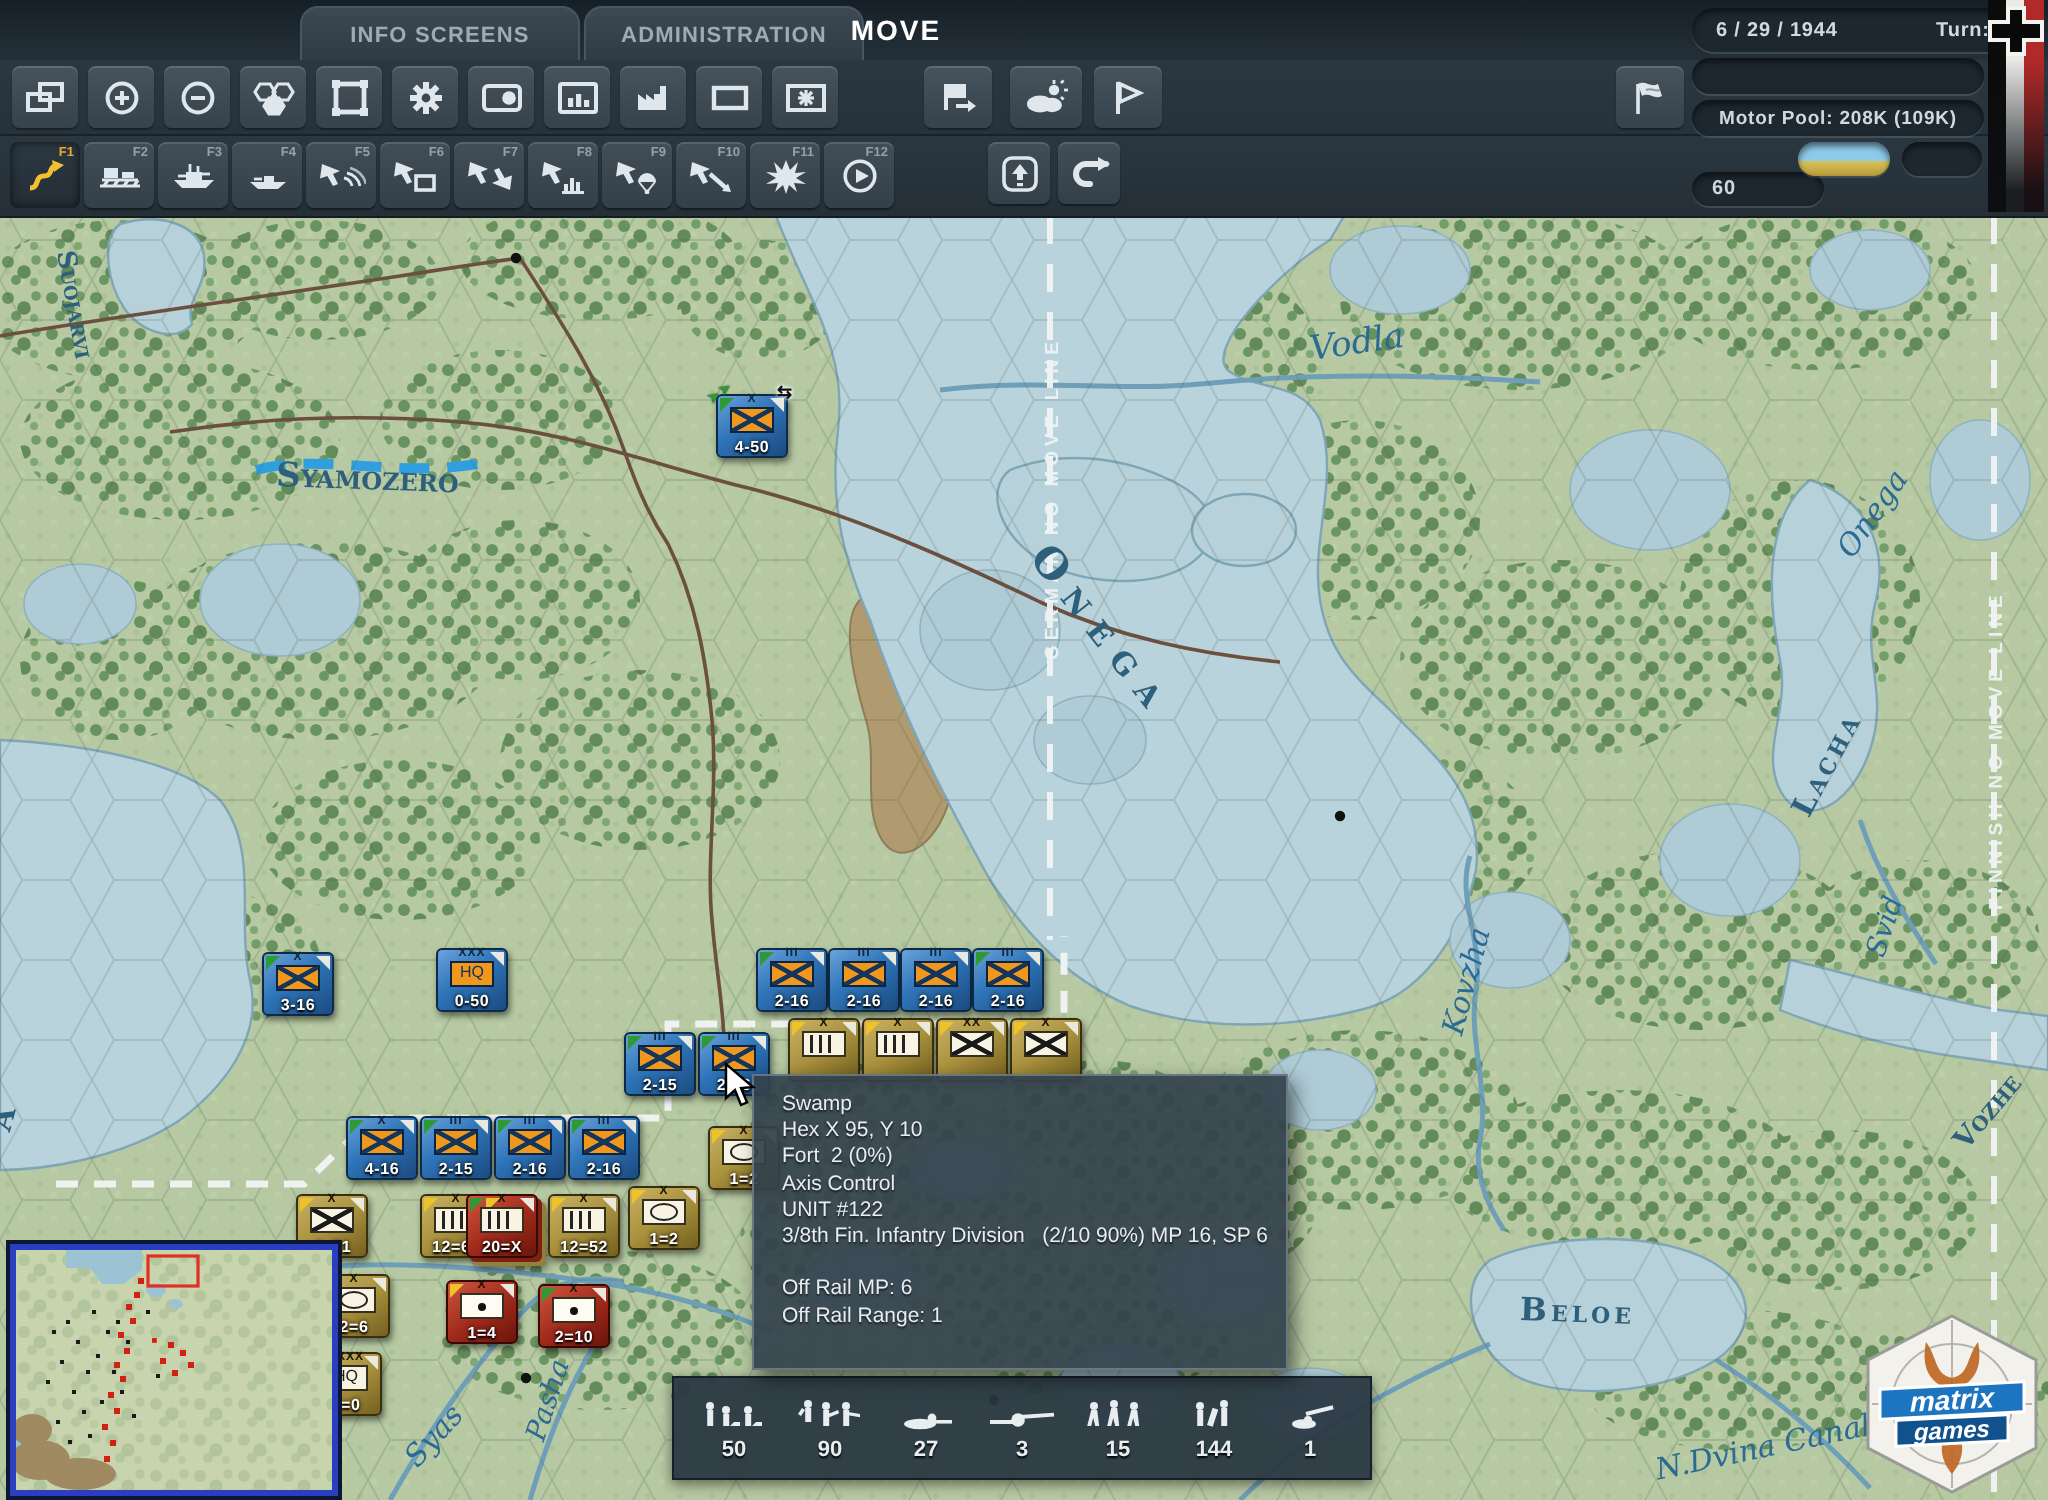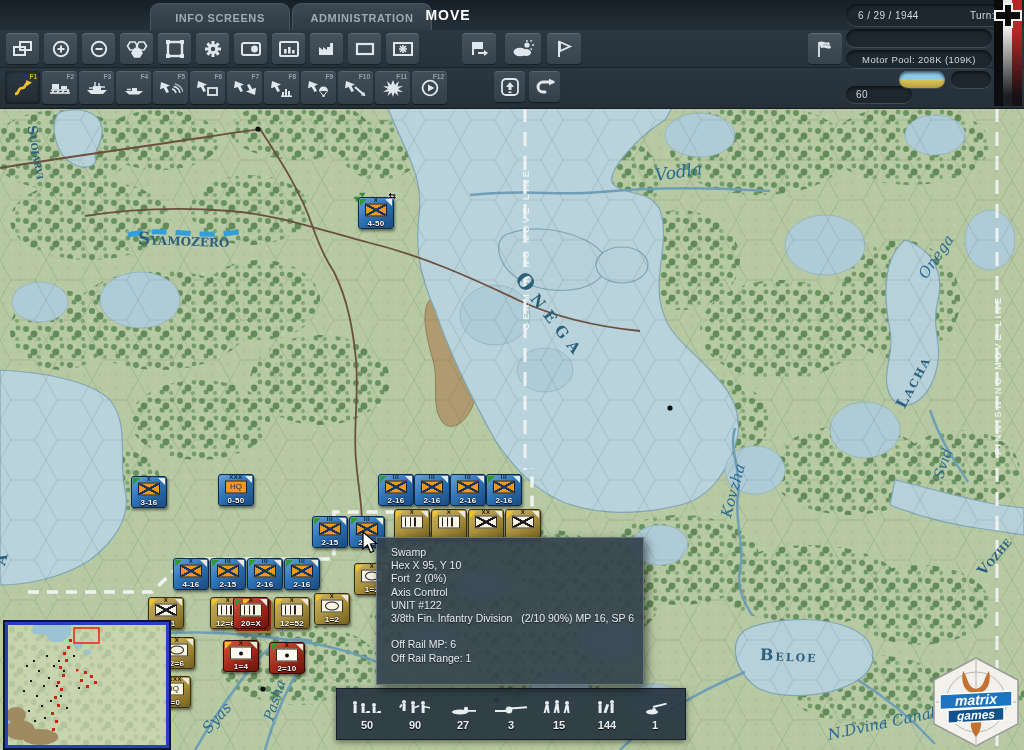--- a/index.html
+++ b/index.html
@@ -23,21 +23,21 @@
         background:linear-gradient(#46535d,#36434d);box-shadow:inset 0 1px 0 rgba(255,255,255,.14),0 1px 1px rgba(0,0,0,.4);
         display:flex;align-items:center;justify-content:center;}
   .fbtn{position:absolute;width:35px;height:33px;top:3px;border-radius:4px;
         background:linear-gradient(#414e58,#333f49);box-shadow:inset 0 1px 0 rgba(255,255,255,.12),0 1px 1px rgba(0,0,0,.45);
         display:flex;align-items:center;justify-content:center;}
   .fbtn.sel{background:linear-gradient(#2c3841,#232d36);box-shadow:inset 0 0 4px rgba(0,0,0,.7);}
   .fk{position:absolute;top:2px;right:3px;font-size:6.5px;font-weight:bold;color:#93a1ab;}
   .fbtn.sel .fk{color:#eba62b;}
   .pill{position:absolute;background:#1d272f;border-radius:11px;color:#cfd9e0;
         box-shadow:inset 0 2px 3px rgba(0,0,0,.55),0 1px 0 rgba(255,255,255,.12);
-        font-size:10px;font-weight:normal;letter-spacing:.4px;display:flex;align-items:center;z-index:21;}
+        font-size:10px;font-weight:bold;letter-spacing:.4px;display:flex;align-items:center;z-index:21;}
   
   #banner{position:absolute;left:994px;top:0;width:28px;height:106px;z-index:22;
           background:linear-gradient(90deg,#0b0b0c 0 9px,#e9e9e6 9px 18px,#b22a28 18px 28px);}
   #banner:after{content:"";position:absolute;inset:0;
           background:linear-gradient(180deg,rgba(0,0,0,0) 28%,rgba(12,14,18,.93) 90%);}
   .crossW{position:absolute;background:#f2f2ee;}
   .crossB{position:absolute;background:#0a0a0a;z-index:1;}
   
   #map{position:absolute;left:0;top:108px;width:1024px;height:642px;}
   #map-labels{position:absolute;left:0;top:0;width:1024px;height:750px;pointer-events:none;z-index:3;}

